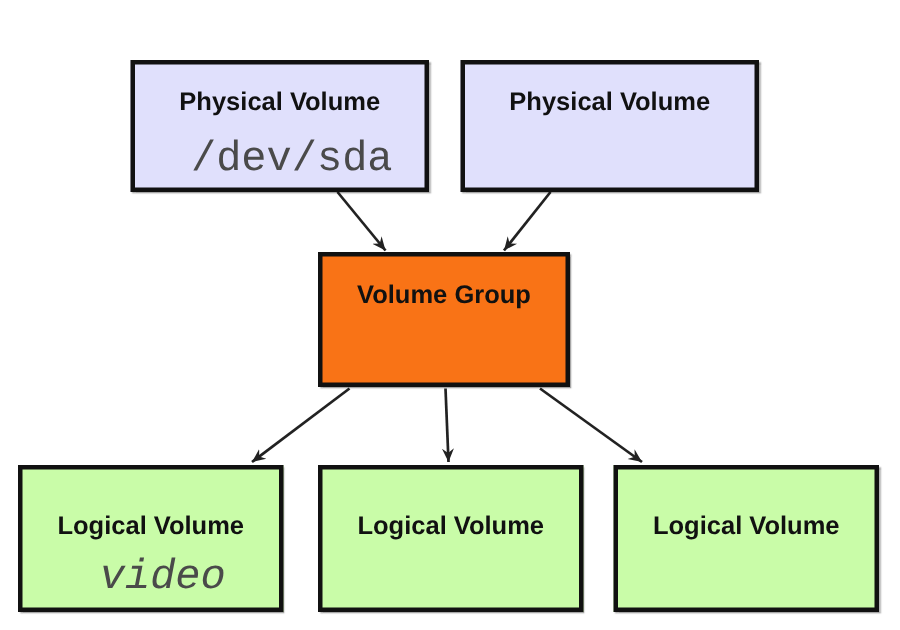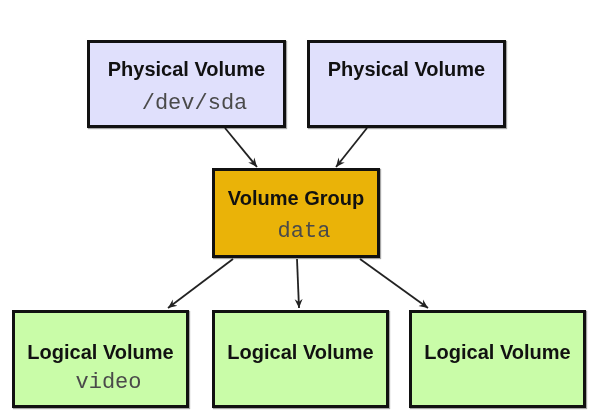--- a/index.html
+++ b/index.html
@@ -8,43 +8,43 @@
       position: absolute;
       box-sizing: border-box;
       border: 3px solid #111111;
       box-shadow: 1px 1px 1px rgba(0,0,0,0.35);
       text-align: center;
     }
     .box .title {
       position: absolute; left: 0; right: 0;
       font-family: "Liberation Sans", sans-serif;
       font-weight: bold;
-      font-size: 20px;
+      font-size: 17px;
       color: #111111;
     }
     .box .name {
       position: absolute; left: 0; right: 0;
       font-family: "Liberation Mono", monospace;
-      font-size: 22px;
+      font-size: 28px;
       color: #4a4a4a;
       padding-left: 16px;
     }
     #pv-sda { left: 87px; top: 40px; width: 199px; height: 88px; }
     #pv-sdb { left: 307px; top: 40px; width: 199px; height: 88px; }
     #vg     { left: 212px; top: 168px; width: 168px; height: 90px; }
     #lv-video { left: 12px; top: 310px; width: 177px; height: 98px; }
     #lv-web   { left: 212px; top: 310px; width: 177px; height: 98px; }
     #lv-doc   { left: 409px; top: 310px; width: 177px; height: 98px; }
 
     .pv .title { top: 15px; }
     .pv .name  { top: 48px; }
     .vg .title { top: 16px; }
     .vg .name  { top: 48px; }
     .lv .title { top: 16px; margin-top: 12px; }
-    .lv .name  { top: 57px; }
+    .lv .name  { top: 57px; font-style: italic; }
 
     svg#arrows { position: absolute; left: 0; top: 0; }
   </style>
 </head>
 <body>
 
 <svg id="arrows" width="600" height="420">
   <defs>
     <marker id="ah" markerWidth="10" markerHeight="10" refX="9" refY="5" orient="auto" markerUnits="userSpaceOnUse">
       <path d="M0,1 L9,5 L0,9 L3,5 z" fill="#222222"></path>
@@ -59,23 +59,22 @@
 
 <div id="pv-sda" class="box pv" style="background: rgb(224, 224, 252); border-color: rgb(17, 17, 17);">
   <div class="title">Physical Volume</div>
   <div class="name">/dev/sda</div>
 </div>
 
 <div id="pv-sdb" class="box pv" style="background: rgb(224, 224, 252); border-color: rgb(17, 17, 17);">
   <div class="title">Physical Volume</div>
 </div>
 
-<div id="vg" class="box vg" style="background: #eab308; border-color: rgb(17, 17, 17);">
+<div id="vg" class="box vg" style="background: #f97316; border-color: rgb(17, 17, 17);">
   <div class="title">Volume Group</div>
-  <div class="name">data</div>
 </div>
 
 <div id="lv-video" class="box lv" style="background: rgb(201, 252, 168); border-color: rgb(17, 17, 17);">
   <div class="title">Logical Volume</div>
   <div class="name">video</div>
 </div>
 
 <div id="lv-web" class="box lv" style="background: rgb(201, 252, 168); border-color: rgb(17, 17, 17);">
   <div class="title">Logical Volume</div>
 </div>

